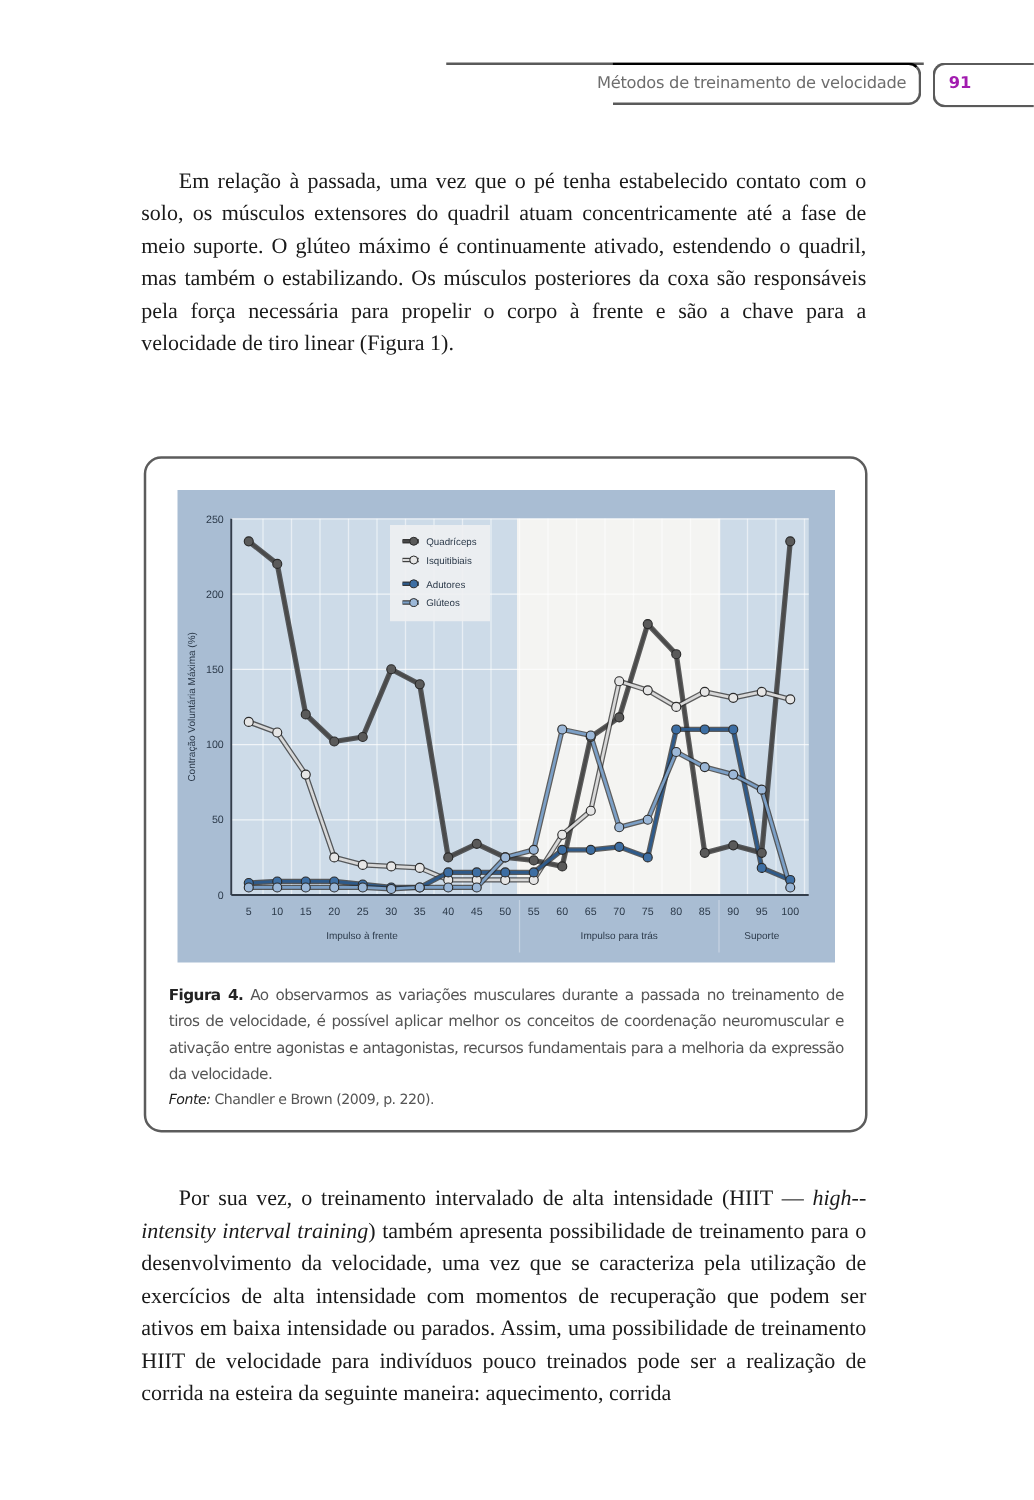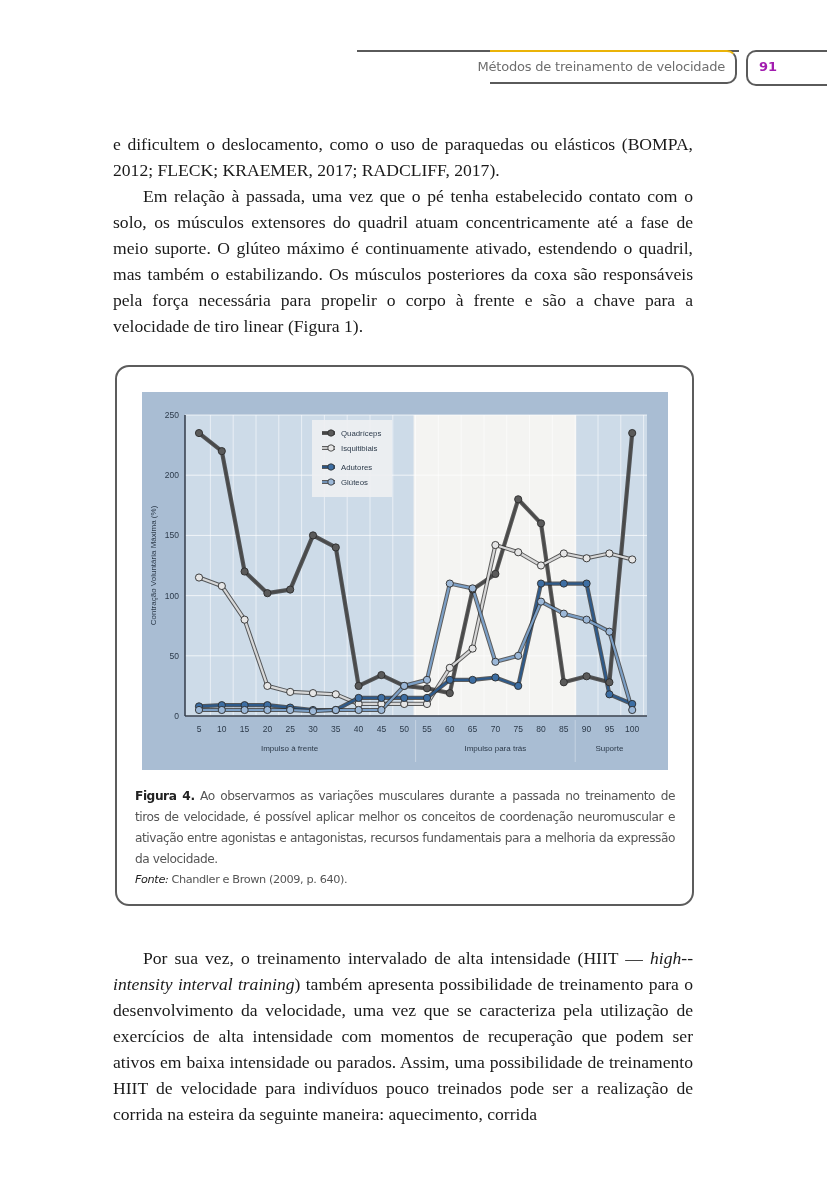--- a/index.html
+++ b/index.html
@@ -1,20 +1,20 @@
 <!DOCTYPE html>
 <html><head>
 <meta charset="utf-8">
 <style>
   html, body { margin: 0; padding: 0; background: #ffffff; }
   body { width: 827px; height: 1200px; position: relative; overflow: hidden;
          font-family: "Liberation Serif", serif; color: #1a1a1a; }
   .header-line-top { position: absolute; left: 357px; top: 50px; width: 382px; height: 2px; background: #5a5a5a; }
   .header-box-title { position: absolute; left: 490px; top: 50px; width: 247px; height: 34px;
-        border-top: 2px solid #eab308; border-right: 2px solid #5a5a5a; border-bottom: 2px solid #5a5a5a;
+        border-top: 2px solid #000000; border-right: 2px solid #5a5a5a; border-bottom: 2px solid #5a5a5a;
         border-top-right-radius: 10px; border-bottom-right-radius: 10px; border-left: none; box-sizing: border-box; }
   .header-title { position: absolute; right: 10px; top: 7px; font-family: "DejaVu Sans", sans-serif;
         font-size: 13px; color: #6e6e6e; letter-spacing: -0.2px; white-space: nowrap; }
   .header-box-page { position: absolute; left: 746px; top: 50px; width: 90px; height: 36px;
         border: 2px solid #5a5a5a; border-right: none; border-radius: 10px 0 0 10px; box-sizing: border-box; }
   .header-page { position: absolute; left: 11px; top: 7px; font-family: "DejaVu Sans", sans-serif;
         font-weight: bold; font-size: 13px; color: #a21caf; }
 
   .body-text { position: absolute; left: 113px; width: 580px; font-size: 17.6px; line-height: 26px;
         text-align: justify; }
@@ -40,21 +40,20 @@
 
 <div class="header-line-top"></div>
 <div class="header-box-title">
   <span class="header-title">Métodos de treinamento de velocidade</span>
 </div>
 <div class="header-box-page">
   <span class="header-page">91</span>
 </div>
 
 <div class="body-text" id="para-block-1">
-  <p>e dificultem o deslocamento, como o uso de paraquedas ou elásticos (BOMPA, 2012; FLECK; KRAEMER, 2017; RADCLIFF, 2017).</p>
   <p class="indent">Em relação à passada, uma vez que o pé tenha estabelecido contato com o solo, os músculos extensores do quadril atuam concentricamente até a fase de meio suporte. O glúteo máximo é continuamente ativado, estendendo o quadril, mas também o estabilizando. Os músculos posteriores da coxa são responsáveis pela força necessária para propelir o corpo à frente e são a chave para a velocidade de tiro linear (Figura 1).</p>
 </div>
 
 <div class="figure-frame"></div>
 <div class="chart-wrap">
   <svg id="chart-svg" width="526" height="378" viewBox="0 0 526 378">
       <rect x="43" y="23" width="462" height="301" fill="#cddbe8"></rect>
       <rect x="271.6" y="23" width="162.59999999999997" height="301" fill="#f4f4f2"></rect>
       <line x1="68.4" y1="23" x2="68.4" y2="324" stroke="#ffffff" stroke-width="1" opacity="0.55"></line>
       <line x1="91.2" y1="23" x2="91.2" y2="324" stroke="#ffffff" stroke-width="1" opacity="0.55"></line>
@@ -222,18 +221,18 @@
         <line x1="180" y1="90" x2="193" y2="90" stroke="#7b9fc6" stroke-width="1.8"></line>
         <circle cx="189" cy="90" r="3.2" fill="#9cb8d8" stroke="#2b2b2b" stroke-width="0.8"></circle>
         <text x="199" y="93" font-family="Liberation Sans, sans-serif" font-size="7.8" fill="#2c3a4a">Glúteos</text>
       </g>
     </svg>
 </div>
 <div class="caption">
   <span class="fig-label">Figura 4.</span><span> Ao observarmos as variações musculares durante a passada no treinamento de tiros de velocidade, é possível aplicar melhor os conceitos de coordenação neuromuscular e ativação entre agonistas e antagonistas, recursos fundamentais para a melhoria da expressão da velocidade.</span>
 </div>
 <div class="source">
-  <span class="src-label">Fonte:</span><span> Chandler e Brown (2009, p. 640).</span>
+  <span class="src-label">Fonte:</span><span> Chandler e Brown (2009, p. 220).</span>
 </div>
 
 <div class="body-text" id="para-block-2">
   <p class="indent"><span>Por sua vez, o treinamento intervalado de alta intensidade (HIIT — </span><i>high--intensity interval training</i><span>) também apresenta possibilidade de treinamento para o desenvolvimento da velocidade, uma vez que se caracteriza pela utilização de exercícios de alta intensidade com momentos de recuperação que podem ser ativos em baixa intensidade ou parados. Assim, uma possibilidade de treinamento HIIT de velocidade para indivíduos pouco treinados pode ser a realização de corrida na esteira da seguinte maneira: aquecimento, corrida</span></p>
 </div>
 
 </body></html>

